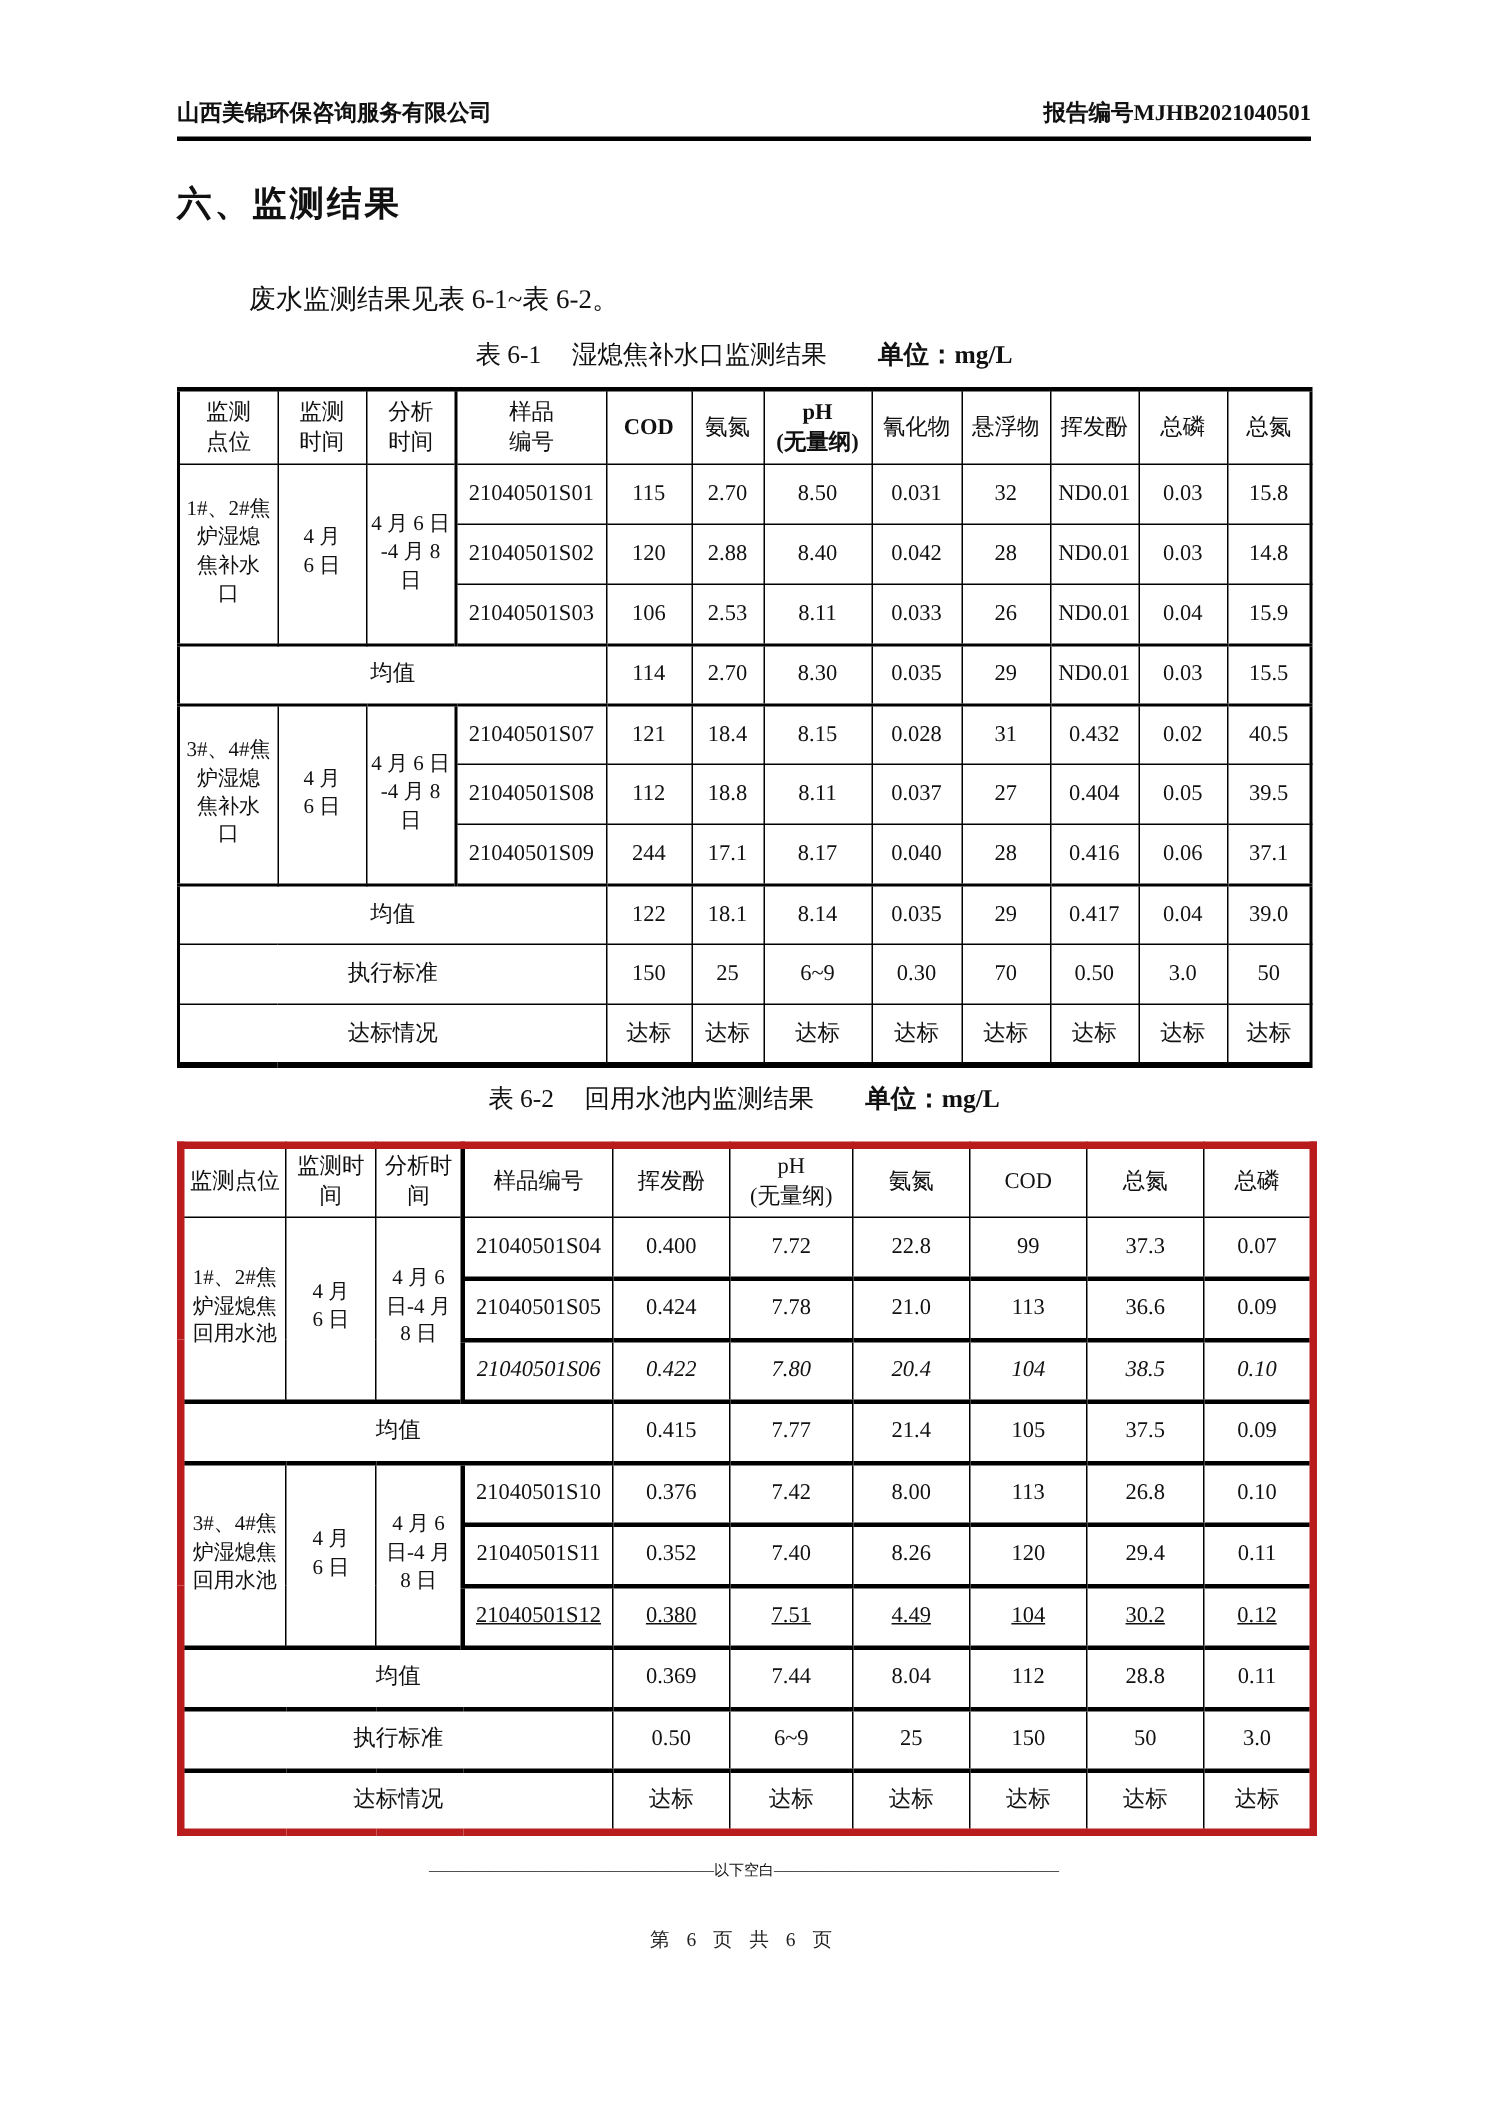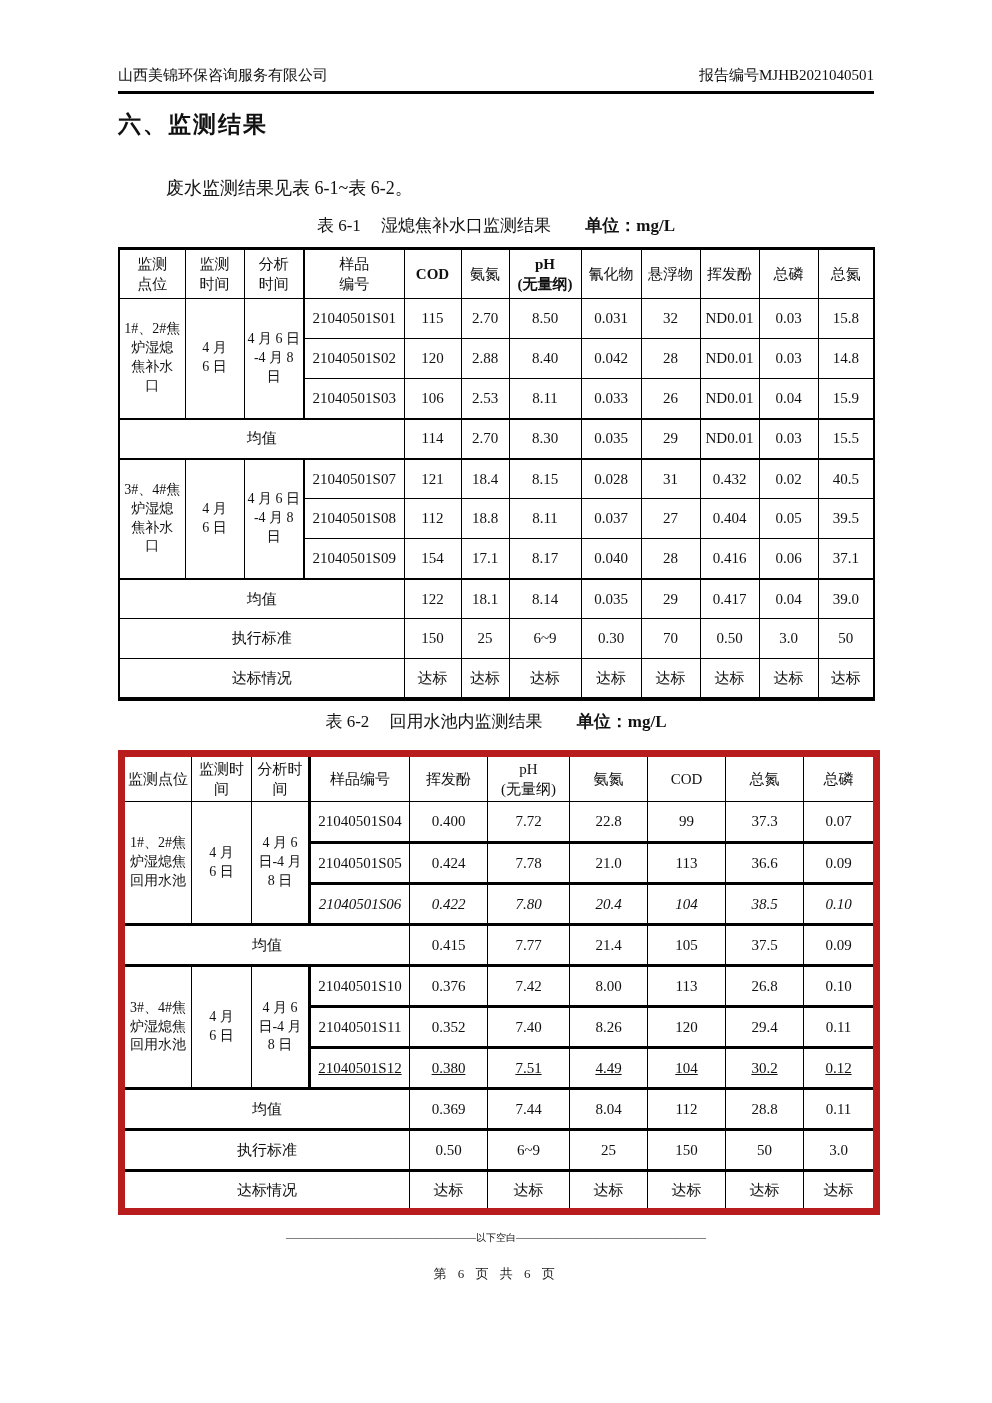--- a/index.html
+++ b/index.html
@@ -11,24 +11,25 @@
     font-family: "Liberation Serif", "DejaVu Serif", serif;
     overflow: hidden;
   }
   .content { width: 756px; margin: 0 auto; }
 
   .doc-header {
     display: flex; justify-content: space-between; align-items: flex-end;
     padding-top: 66px; padding-bottom: 6px;
     border-bottom: 3px solid #000;
     font-size: 15px;
+    font-weight: bold;
   }
   .section-title {
     font-size: 23px; font-weight: bold;
-    margin: 15px 0 0 0; letter-spacing: 2px;
+    margin: 26px 0 0 0; letter-spacing: 2px;
   }
   .intro {
     font-size: 18px; margin: 36px 0 14px 0; text-indent: 48px;
   }
   .caption {
     text-align: center; font-size: 17px;
     margin: 14px 0 10px 0;
   }
   .caption .lbl { font-weight: normal; margin-right: 16px; }
   .caption .ttl { margin-right: 30px; }
@@ -42,31 +43,31 @@
     padding: 2px 1px; font-size: 15px; line-height: 1.35;
     overflow: hidden;
   }
   .pre { white-space: pre-line; }
   .pointcell, .timecell { font-size: 14px; }
 
   .t1 { border: 2.5px solid #000; border-top-width: 3px; border-bottom-width: 4px; }
   .t1 td.sampcol { border-left-width: 2.5px; }
   .t1 tr.sep > td { border-top-width: 2.5px; }
 
-  .t2 { border: 7px solid #b91c1c; }
+  .t2 { border: 5px solid #b91c1c; }
   .t2 td { border-width: 1.5px; }
   .t2 td.sampcol { border-left-width: 3px; }
   .t2 tr.sep > td { border-top-width: 3px; }
 
   .blank-line {
     text-align: center; font-size: 10px; margin-top: 16px;
     white-space: nowrap; letter-spacing: 0;
   }
   .page-num {
-    text-align: center; font-size: 13px; margin-top: 20px; letter-spacing: 4px;
+    text-align: center; font-size: 13px; margin-top: 30px; letter-spacing: 4px;
     color: #222;
   }
 </style>
 </head>
 <body>
 
 <div class="content">
 
   <div class="doc-header">
     <span>山西美锦环保咨询服务有限公司</span>
@@ -197,21 +198,21 @@
           <td>18.8</td>
           <td>8.11</td>
           <td>0.037</td>
           <td>27</td>
           <td>0.404</td>
           <td>0.05</td>
           <td>39.5</td>
         </tr>
         <tr style="height: 40px;">
           <td class="sampcol">21040501S09</td>
-          <td>154</td>
+          <td>244</td>
           <td>17.1</td>
           <td>8.17</td>
           <td>0.040</td>
           <td>28</td>
           <td>0.416</td>
           <td>0.06</td>
           <td>37.1</td>
         </tr>
         <tr class="sep" style="height: 40px;">
           <td colspan="4">均值</td>

